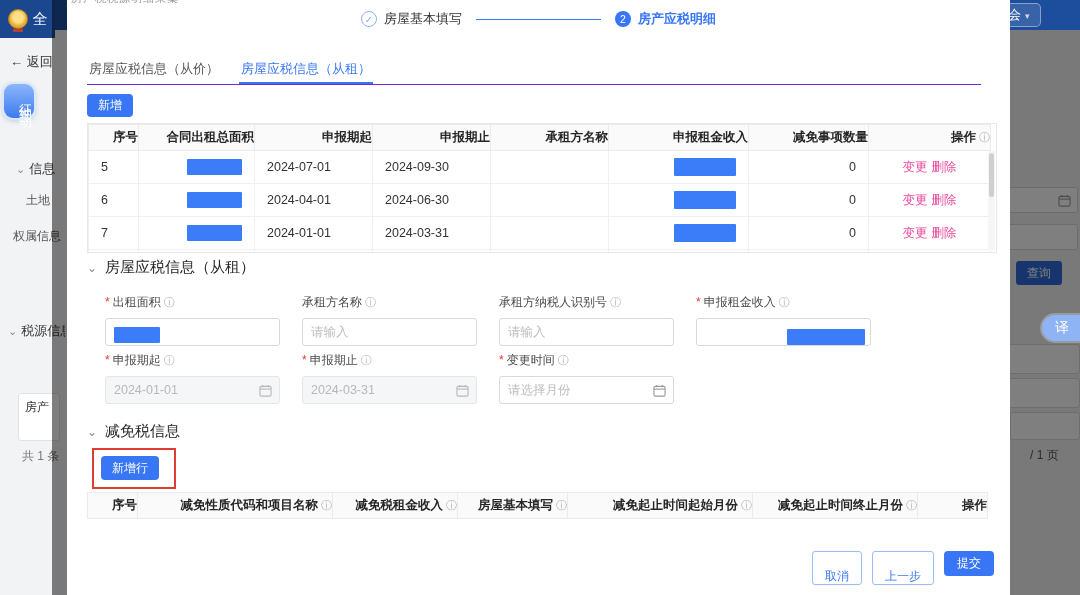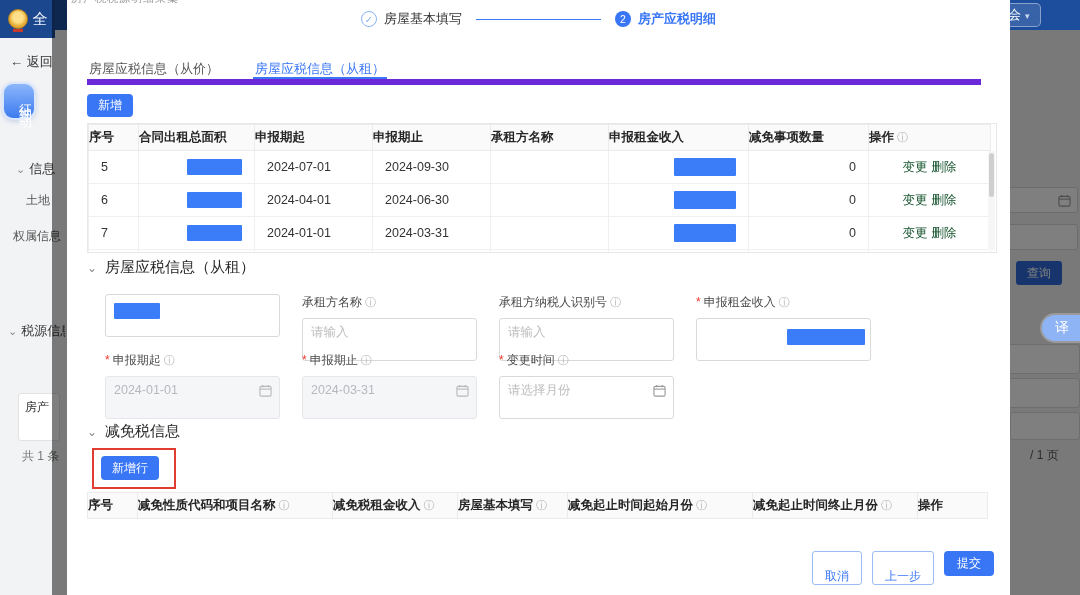--- a/index.html
+++ b/index.html
@@ -58,59 +58,59 @@
   .step { display:flex; align-items:center; gap:7px; font-size:13px; }
   .step-circle-done { width:16px; height:16px; border-radius:50%; border:1.5px solid #8ab0f6; color:#8ab0f6;
     font-size:10px; display:flex; align-items:center; justify-content:center; }
   .step-circle-active { width:16px; height:16px; border-radius:50%; background:#3876f6; color:#fff;
     font-size:10.5px; display:flex; align-items:center; justify-content:center; }
   .step-label-done { color:#333; }
   .step-label-active { color:#3876f6; font-weight:bold; }
   .step-line { width:125px; height:1px; background:#3a7af5; margin:0 14px; }
 
   
-  #tabs { position:absolute; left:20px; right:29px; top:52px; height:33px; border-bottom:6px solid #6d28d9;
-    display:flex; gap:32px; }
+  #tabs { position:absolute; left:20px; right:29px; top:52px; height:33px; border-bottom:1px solid #6d28d9;
+    display:flex; gap:18px; }
   .tab { font-size:13px; color:#555; padding:8px 2px; cursor:pointer; }
   .tab.active { color:#3876f6; border-bottom:2px solid #3876f6; }
 
   .btn-primary { background:#3876f6; color:#fff; border:none; border-radius:4px; font-size:12px;
     height:24px; padding:0 11px; cursor:pointer; }
   #add-btn { position:absolute; left:20px; top:94px; height:23px; }
 
   
   #table1-wrap { position:absolute; left:20px; top:123px; width:910px; height:130px; overflow:hidden;
     border:1px solid #e8e8e8; }
   table { border-collapse:collapse; table-layout:fixed; }
   #table1 { width:902px; }
   th { background:#fafafa; font-size:12.5px; color:#262626; font-weight:bold; height:26px;
-    border:1px solid #ebebeb; text-align:left; white-space:nowrap; overflow:hidden; }
+    border:1px solid #ebebeb; text-align:right; white-space:nowrap; overflow:hidden; }
   td { font-size:12.5px; color:#333; height:33px; border:1px solid #efefef; padding:0 12px;
     white-space:nowrap; overflow:hidden; background:#fff; }
   td.num { text-align:right; }
   .redact { display:inline-block; background:#3b7cf8; height:16px; border-radius:1px; vertical-align:middle; }
   .redact.r55 { width:55px; } .redact.r62 { width:62px; height:18px; } .redact.r52 { width:46px; } .redact.r78 { width:78px; }
   td.ralign { text-align:right; }
-  .link { color:#14532d; cursor:pointer; font-size:12.5px; }
+  .link { color:#ec4899; cursor:pointer; font-size:12.5px; }
   .actions-cell { text-align:center; }
   .actions-cell .link + .link { margin-left:4px; }
   .info { color:#b3b3b3; font-size:11px; font-weight:normal; margin-left:3px; }
   #t1-scroll { position:absolute; right:1px; top:27px; bottom:2px; width:7px; background:#f6f6f6; }
   #t1-thumb { position:absolute; top:2px; left:1px; width:5px; height:44px; background:#cfcfcf; border-radius:3px; }
 
   
   .section-title { position:absolute; left:20px; font-size:15px; color:#262626; }
   .section-title .chev { font-size:12px; margin-right:8px; }
 
   
   .form-grid { position:absolute; left:38px; display:flex; gap:22px; }
   .fcol { width:175px; }
   .flabel { font-size:12px; color:#4a4a4a; margin-bottom:7px; white-space:nowrap; }
   .req { color:#f0352b; margin-right:3px; }
-  .finput { position:relative; width:175px; height:43px; border:1px solid #d9d9d9; border-radius:3px;
+  .finput { position:relative; width:175px; height:28px; border:1px solid #d9d9d9; border-radius:3px;
     background:#fff; font-size:12.5px; color:#333; line-height:26px; padding:0 8px; }
   .finput .ph { color:#bdbdbd; }
   .finput.disabled { background:#f5f6f8; border-color:#e4e6e9; color:#b5b8bd; }
   .cal-icon { position:absolute; right:7px; top:7px; }
   .finput .redact { margin-top:5px; }
   .finput .right { position:absolute; right:5px; top:5px; }
 
   
   #red-box { position:absolute; left:25px; top:448px; border:2px solid #e03c32; padding:6px 15px 7px 7px; }
   #table2 { position:absolute; left:20px; top:492px; width:900px; }
@@ -259,20 +259,21 @@
         <div id="t1-thumb"></div>
       </div>
   </div>
 
   <div class="section-title" style="top:258px;">
     <span class="chev">⌄</span><span>房屋应税信息（从租）</span>
   </div>
 
   <div class="form-grid" style="top:294px;">
     <div class="fcol">
+      <div class="flabel"><span class="req">*</span><span>出租面积</span><span class="info">ⓘ</span></div>
       <div class="finput"><span class="redact r52"></span></div>
     </div>
     <div class="fcol">
       <div class="flabel"><span>承租方名称</span><span class="info">ⓘ</span></div>
       <div class="finput"><span class="ph">请输入</span></div>
     </div>
     <div class="fcol">
       <div class="flabel"><span>承租方纳税人识别号</span><span class="info">ⓘ</span></div>
       <div class="finput"><span class="ph">请输入</span></div>
     </div>

